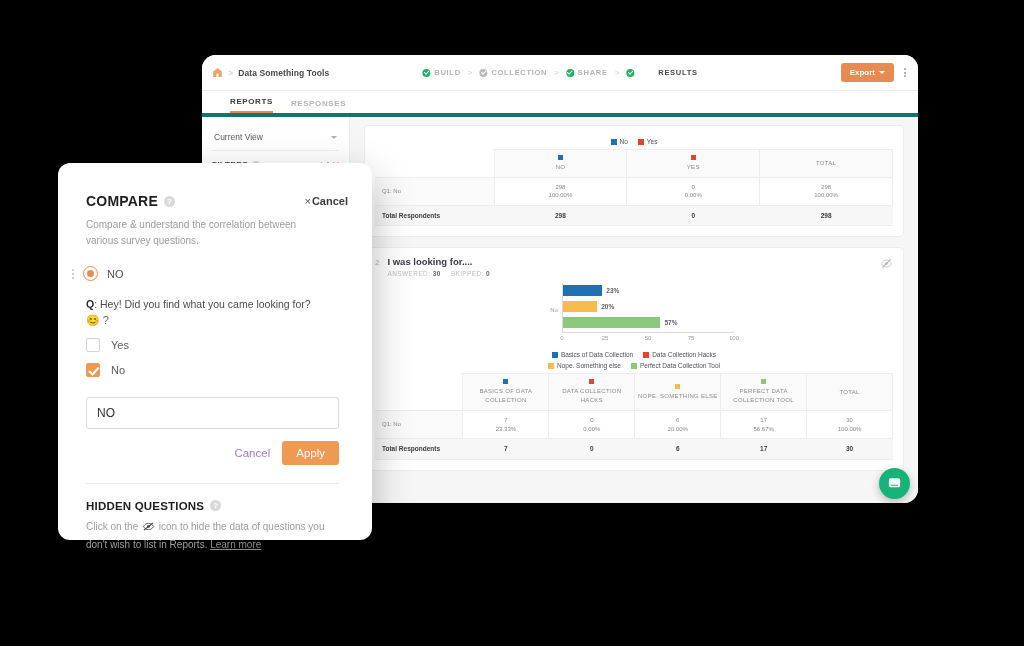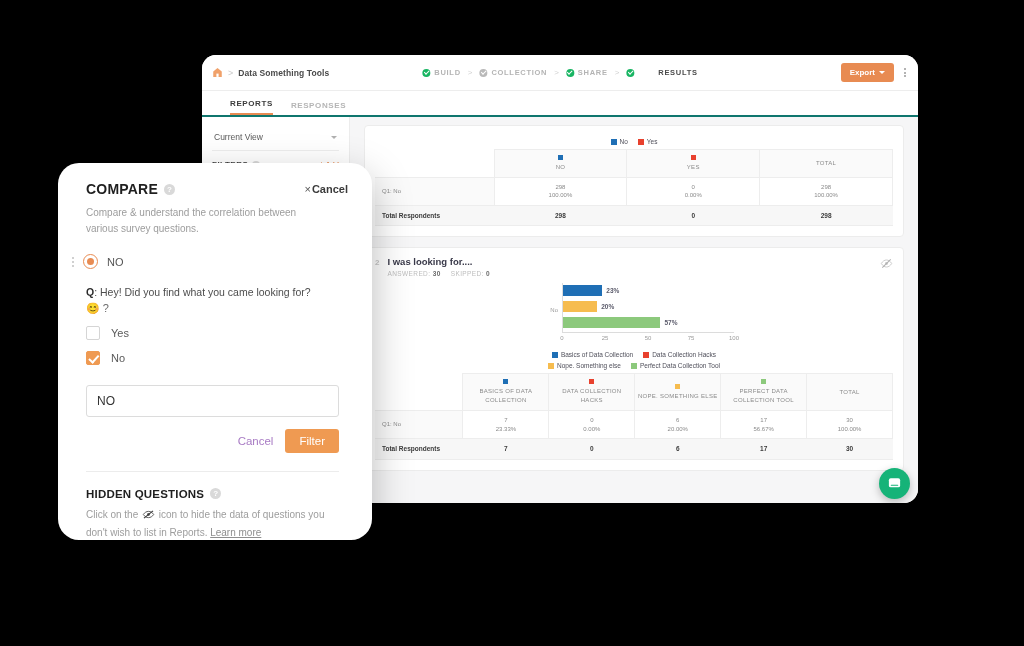--- a/index.html
+++ b/index.html
@@ -61,21 +61,21 @@
     font-size: 8px; font-weight: 600;
     padding: 5px 9px; border-radius: 3px;
     display: flex; align-items: center; gap: 4px; cursor: pointer;
     font-family: "Liberation Sans", sans-serif;
   }
   .caret-down { width:0;height:0;border-left:3px solid transparent;border-right:3px solid transparent;border-top:3.5px solid #fff;display:inline-block; }
   .kebab { display:flex; flex-direction:column; gap:1.5px; padding: 3px 4px; cursor:pointer; }
   .kebab i { width:2px;height:2px;border-radius:50%;background:#9a9a9a;display:block; }
 
   
-  .tabsrow { height: 26px; border-bottom: 2px solid #0f766e; display:flex; align-items:flex-end; padding-left: 28px; gap: 18px; background:#fff; }
+  .tabsrow { height: 26px; border-bottom: 4px solid #0f766e; display:flex; align-items:flex-end; padding-left: 28px; gap: 18px; background:#fff; }
   .tab { font-size: 8px; font-weight: 700; letter-spacing: .6px; color: #b5b5b5; padding-bottom: 5px; cursor: pointer; }
   .tab.active { color: #3c3c3c; border-bottom: 2px solid #e88b52; }
 
   
   .appbody { display: flex; height: calc(100% - 62px); background: #f6f6f7; }
   .sidebar {
     width: 148px; background: #ffffff; border-right: 1px solid #ececec;
     padding: 10px 10px 0 10px; flex: 0 0 148px;
   }
   .current-view {
@@ -134,23 +134,23 @@
   .bar { height: 11px; }
   .bar-val { font-size: 6.5px; color: #5b5b6b; margin-left: 4px; font-weight: 600; }
   .axis-x { position:absolute; left: 28px; right: 0; bottom: 14px; height:1px; background:#dcdcdc; }
   .xticks { position:absolute; left: 28px; right: 0; bottom: 2px; height: 10px; }
   .xtick { position:absolute; font-size: 6px; color: #9b9b9b; transform: translateX(-50%); }
 
   
   .compare-panel {
     position: absolute; left: 58px; top: 163px;
     width: 314px; height: 377px;
-    background: #ffffff; border-radius: 21px;
+    background: #ffffff; border-radius: 12px;
     box-shadow: 0 14px 40px rgba(0,0,0,0.28);
-    padding: 18px 24px 0 28px;
+    padding: 30px 24px 0 28px;
   }
   .cp-head { display:flex; align-items:center; }
   .cp-title { font-size: 14px; font-weight: 700; color: #1f1f1f; letter-spacing: .2px; }
   .help-circle {
     width: 11px; height: 11px; border-radius: 50%; background: #d9d9d9; color:#fff;
     font-size: 8px; line-height: 11px; text-align:center; font-weight: 700; margin-left: 6px; cursor: pointer;
   }
   .cp-cancel { margin-left: auto; font-size: 11px; font-weight: 700; color: #3b3b3b; cursor: pointer; display:flex; align-items:center; gap:1px; }
   .cp-cancel .x { font-size: 11px; font-weight: 400; color:#555; }
   .cp-desc { font-size: 10px; color: #9d9d9d; line-height: 1.55; margin-top: 8px; max-width: 245px; }
@@ -516,21 +516,21 @@
     </div>
     <div class="check-row">
       <span class="checkbox checked"></span>
       <span class="check-label">No</span>
     </div>
 
     <input class="cp-input" type="text" value="NO" placeholder="" style="">
 
     <div class="cp-actions">
       <span class="cp-cancel2">Cancel</span>
-      <button class="apply-btn">Filter</button>
+      <button class="apply-btn">Apply</button>
     </div>
 
     <div class="divider"></div>
 
     <div class="hq-title">
       <span>HIDDEN QUESTIONS</span>
       <span class="help-circle">?</span>
     </div>
     <div class="hq-desc">
       <span>Click on the</span>

